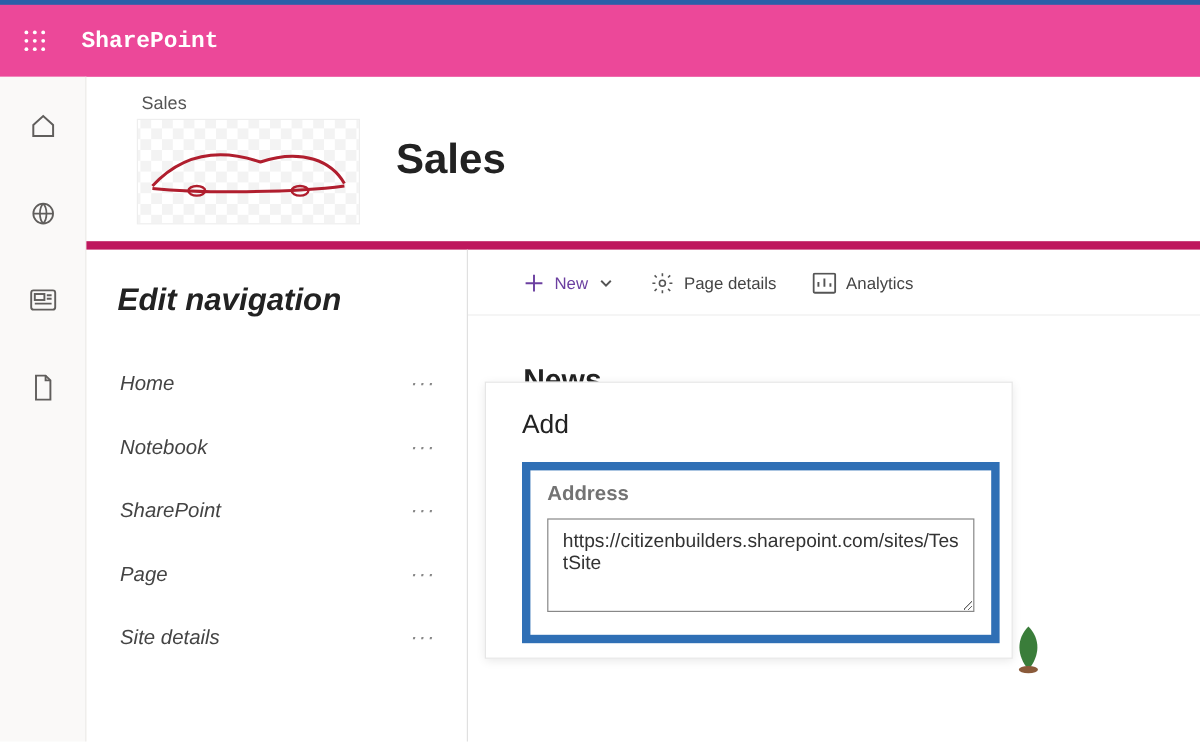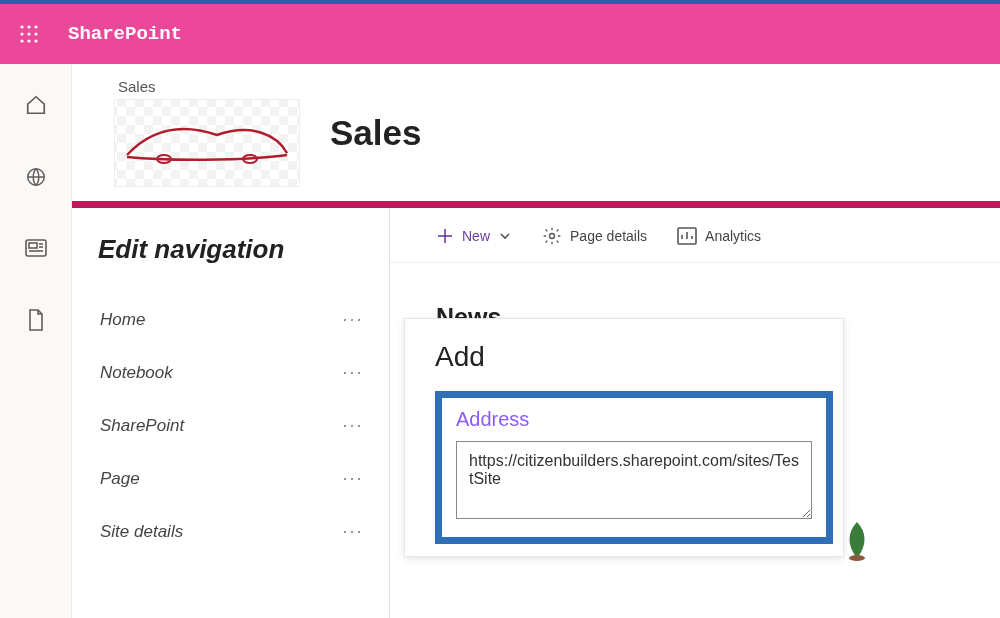--- a/index.html
+++ b/index.html
@@ -100,23 +100,23 @@
     .add-card {
       position: absolute;
       left: 14px;
       top: 110px;
       width: 440px;
       background: #fff;
       border: 1px solid #e6e6e6;
       box-shadow: 0 2px 8px rgba(0,0,0,0.1);
       padding: 22px 10px 12px 30px;
     }
-    .add-title { font-size: 28px; color: #222; margin-bottom: 18px; }
+    .add-title { font-size: 22px; color: #222; margin-bottom: 18px; }
     .addr-box { border: 7px solid #2f6fb5; padding: 10px 14px 14px 14px; }
-    .addr-label { font-size: 20px; font-weight: 400; color: #8b5cf6; margin-bottom: 10px; }
+    .addr-label { font-size: 17px; font-weight: 700; color: #737373; margin-bottom: 10px; }
     .addr-textarea {
       width: 100%;
       height: 78px;
       border: 1px solid #888;
       padding: 10px 12px;
       font-size: 16px;
       font-family: inherit;
       color: #333;
       resize: both;
     }

